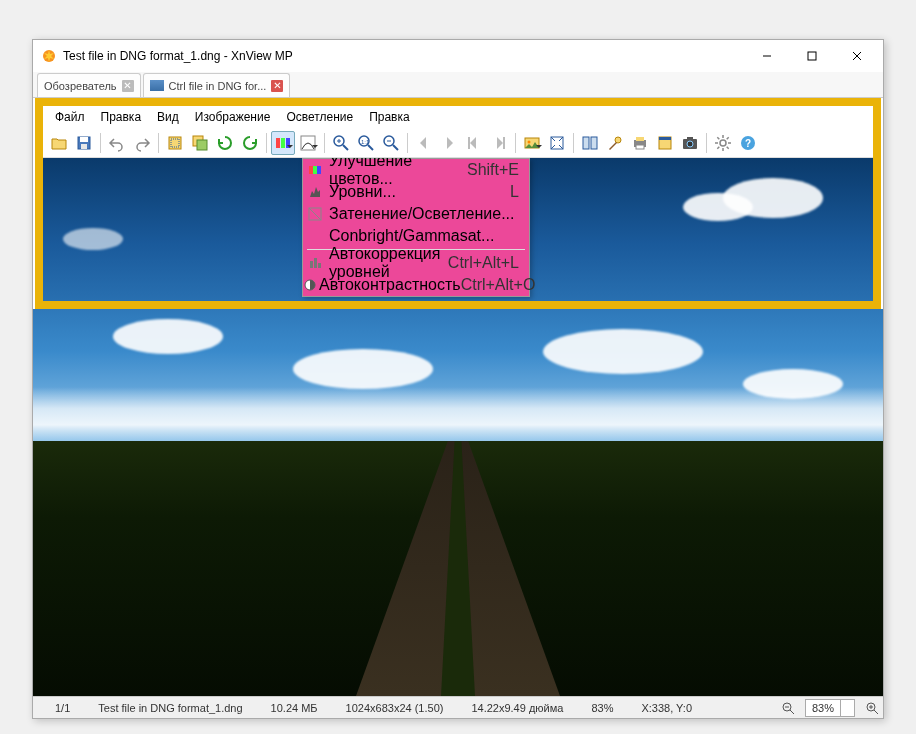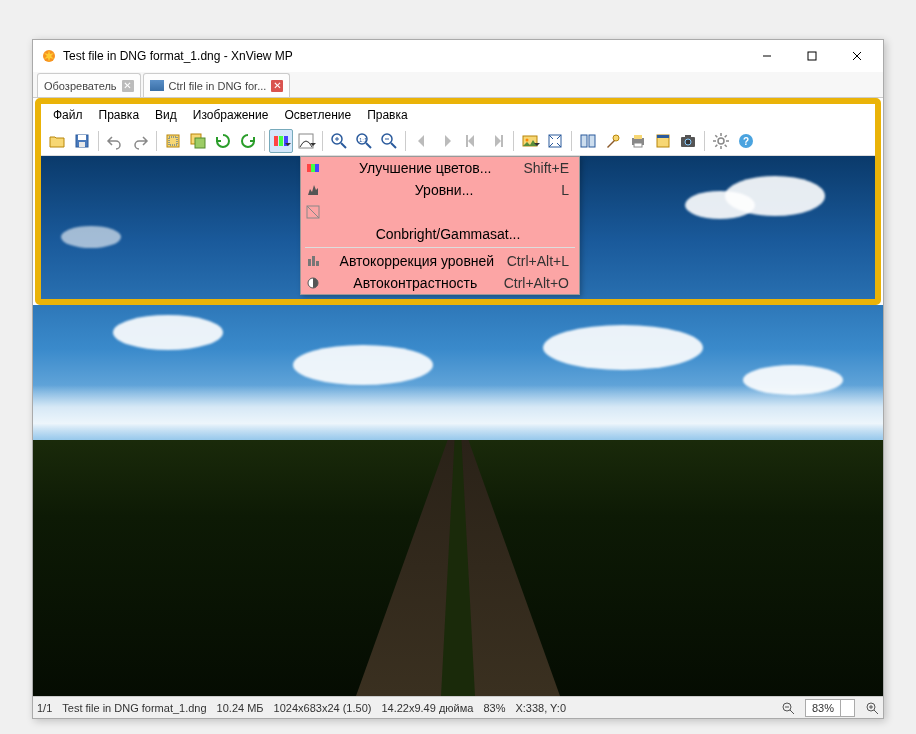--- a/index.html
+++ b/index.html
@@ -7,45 +7,45 @@
 .window { position: absolute; left: 32px; top: 39px; width: 852px; height: 680px; background: #fff; border: 1px solid #aaa; box-shadow: 2px 2px 8px rgba(0,0,0,0.2); display: flex; flex-direction: column; }
 .titlebar { height: 32px; display: flex; align-items: center; padding: 0 4px 0 8px; background: #fff; }
 .app-icon { width: 16px; height: 16px; margin-right: 6px; }
 .title-text { font-size: 12px; color: #000; flex: 1; }
 .win-controls { display: flex; }
 .win-btn { width: 45px; height: 30px; display: flex; align-items: center; justify-content: center; cursor: pointer; }
 .tabstrip { height: 26px; display: flex; align-items: flex-end; background: #f7f7f7; border-bottom: 1px solid #ccc; padding-left: 4px; gap: 2px; }
 .tab { height: 24px; background: #fdfdfd; border: 1px solid #ccc; border-bottom: none; border-radius: 3px 3px 0 0; display: flex; align-items: center; padding: 0 6px; font-size: 11px; color: #444; cursor: pointer; gap: 5px; }
 .tab-thumb { width: 14px; height: 11px; background: linear-gradient(#5a8fc7,#3a6fa7); display: inline-block; }
 .tab-close { width: 12px; height: 12px; font-size: 10px; background: #d9534f; color: #fff; display: flex; align-items: center; justify-content: center; border-radius: 1px; cursor: pointer; }
-.highlight-region { border: 6px solid #eab308; border-radius: 5px; text-align: center; }
+.highlight-region { border: 8px solid #eab308; border-radius: 0; }
 .menubar { height: 22px; display: flex; align-items: center; padding: 0 4px; background: #fff; }
 .menu-item { padding: 2px 8px; font-size: 12px; color: #000; cursor: pointer; }
 .toolbar { height: 30px; display: flex; align-items: center; padding: 2px 4px; background: #fff; border-bottom: 1px solid #ddd; gap: 1px; }
 .tbtn { width: 24px; height: 24px; display: flex; align-items: center; justify-content: center; border: 1px solid transparent; border-radius: 2px; cursor: pointer; position: relative; }
 .tbtn.active { background: #d4e7fb; border-color: #7ab; }
 .tbtn.drop::after { content: ''; position: absolute; right: 1px; bottom: 3px; border: 3px solid transparent; border-top-color: #333; }
 .tsep { width: 1px; height: 20px; background: #ccc; margin: 0 3px; }
 .viewport { flex: 1; background: #f7f7f7; position: relative; overflow: hidden; }
 .photo { position: absolute; inset: 0; }
 .sky { position: absolute; top: 0; left: 0; right: 0; height: 60%; background: linear-gradient(to bottom, #0a3a6b 0%, #1a5a9b 20%, #3a8acb 50%, #a8d4f2 78%, #e8f4fc 100%); }
 .cloud { position: absolute; background: #fff; border-radius: 50%; filter: blur(1px); opacity: .9; }
 .cloudlayer { position: absolute; left: 0; right: 0; top: 46%; height: 14%; background: linear-gradient(to bottom, rgba(255,255,255,0) 0%, rgba(255,255,255,0.7) 40%, rgba(255,255,255,0.85) 70%, rgba(255,255,255,0) 100%); }
 .ground { position: absolute; bottom: 0; left: 0; right: 0; height: 40%; background: linear-gradient(to bottom, #1a2a0a 0%, #0d1a05 30%, #050c02 100%); }
 .treeline { position: absolute; left: 0; right: 0; top: 59.5%; height: 2%; background: #0a1305; }
 .road { position: absolute; bottom: 0; left: 38%; width: 24%; height: 40%; background: linear-gradient(to bottom, #2a2218 0%, #3a3020 100%); clip-path: polygon(45% 0%, 55% 0%, 100% 100%, 0% 100%); }
 .road-center { position: absolute; bottom: 0; left: 48%; width: 4%; height: 40%; background: #1a2a0a; clip-path: polygon(40% 0%, 60% 0%, 100% 100%, 0% 100%); }
-.dropdown { position: absolute; top: 0; left: 259px; width: 280px; background: #fca5a5; border: 1px solid #999; box-shadow: 2px 2px 5px rgba(0,0,0,0.25); font-size: 14px; z-index: 10; }
+.dropdown { position: absolute; top: 0; left: 259px; width: 228px; background: #ec4899; border: 1px solid #999; box-shadow: 2px 2px 5px rgba(0,0,0,0.25); font-size: 16px; z-index: 10; }
 .dd-row { height: 22px; display: flex; align-items: center; cursor: pointer; }
 .dd-icon { width: 24px; display: flex; justify-content: center; }
 .dd-label { flex: 1; padding-left: 2px; color: #000; }
 .dd-shortcut { color: #333; padding-right: 10px; }
 .dd-sep { height: 1px; background: #ddd; margin: 2px 4px; }
 .statusbar { height: 22px; border-top: 1px solid #ccc; background: #f0f0f0; display: flex; align-items: center; font-size: 11px; color: #333; padding: 0 4px; gap: 10px; }
-.statusbar .sfield { white-space: nowrap; }
+.statusbar .sfield { white-space: nowrap; margin-left: 18px; }
 .statusbar .sp { flex: 1; }
 .zoom-box { display: flex; align-items: center; border: 1px solid #aaa; background: #fff; height: 18px; }
 .zoom-box span { padding: 0 6px; font-size: 11px; }
 .zoom-box .zbtn { width: 14px; height: 16px; display: flex; align-items: center; justify-content: center; border-left: 1px solid #aaa; cursor: pointer; }
 svg { display: block; }
 </style>
 </head>
 <body>
 
 <div class="window">
@@ -299,20 +299,21 @@
           <span class="dd-label">Уровни...</span>
           <span class="dd-shortcut">L</span>
         </div>
         <div class="dd-row">
           <span class="dd-icon">
               <svg width="14" height="14">
                 <rect x="1" y="1" width="12" height="12" fill="none" stroke="#888"></rect>
                 <path d="M1 1l12 12" stroke="#888"></path>
               </svg>
             </span>
+          <span class="dd-label">Затенение/Осветление...</span>
           <span class="dd-shortcut"></span>
         </div>
         <div class="dd-row">
           <span class="dd-icon"></span>
           <span class="dd-label">Conbright/Gammasat...</span>
           <span class="dd-shortcut"></span>
         </div>
         <div class="dd-sep"></div>
         <div class="dd-row">
           <span class="dd-icon">

